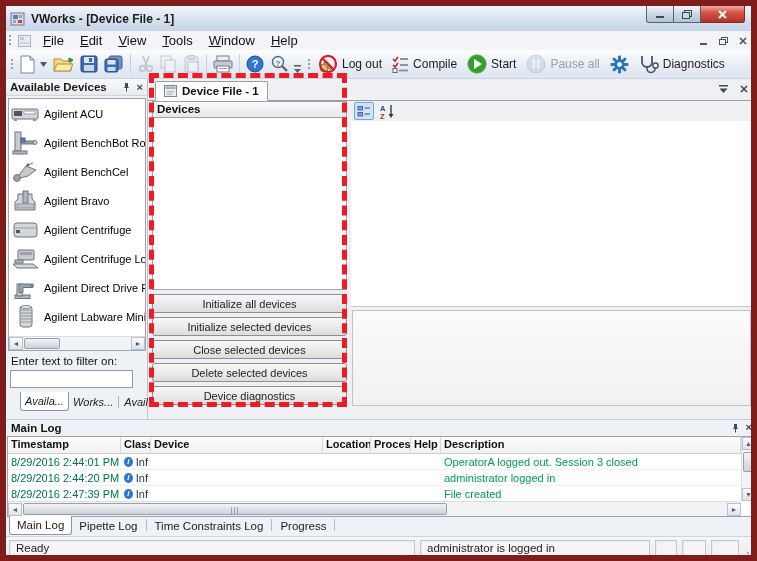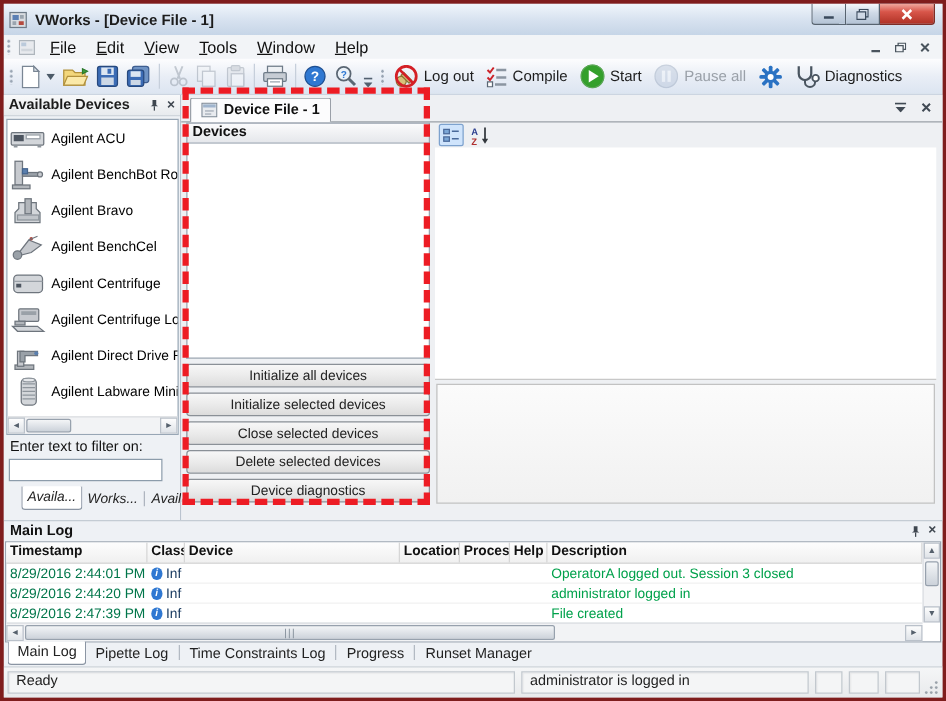--- a/index.html
+++ b/index.html
@@ -1,17 +1,17 @@
 <!DOCTYPE html>
 <html><head>
 <meta charset="utf-8">
 <style>
   html,body{margin:0;padding:0;background:#fff;font-family:"Liberation Sans",sans-serif;}
   *{box-sizing:border-box;}
-  .window{position:relative;width:757px;height:561px;border:3px solid #7f1d1d;background:#eef1f5;overflow:hidden;}
+  .window{position:relative;width:757px;height:561px;border:6px solid #7f1d1d;background:#eef1f5;overflow:hidden;}
   
   .titlebar{position:absolute;left:0;top:0;width:751px;height:25px;
     background:linear-gradient(#f0f5fb,#d6e1ef 55%,#c6d5e7);display:flex;align-items:center;padding:0 4px;}
   .title-text{font-size:12px;font-weight:700;color:#1c1c1c;margin-left:6px;}
   .win-controls{position:absolute;top:0;right:6px;display:flex;}
   .wc{height:17px;border:1px solid #57636f;border-top:none;display:flex;align-items:center;justify-content:center;
     background:linear-gradient(#f6f9fc,#cfdae7 45%,#b4c3d5);color:#36465a;font-size:10px;}
   .wc-min{width:28px;border-radius:0 0 0 3px;}
   .wc-max{width:27px;border-left:none;}
   .wc-close{width:44px;border-left:none;border-radius:0 0 3px 0;border-color:#7c2d26;
@@ -362,37 +362,37 @@
                 <rect x="10" y="11" width="13" height="3" fill="#9aa1a8" stroke="#6e757d"></rect>
                 <rect x="10" y="8" width="4" height="4" fill="#5a7fae" stroke="#44648c"></rect>
                 <circle cx="24" cy="12.5" r="2" fill="#c7cacf" stroke="#6e757d"></circle>
               </svg>
             </span>
           <span>Agilent BenchBot Robot</span>
         </div>
         <div class="device-item">
           <span class="device-icon">
               <svg width="30" height="26">
-                <path d="M7 6 h14 v5 l3 3 v8 H4 v-8 l3-3 z" fill="#d3d6da" stroke="#6e757d"></path>
-                <rect x="12" y="3" width="5" height="12" fill="#b2b6bb" stroke="#6e757d"></rect>
-                <rect x="6" y="16" width="17" height="4" fill="#c0c4c9" stroke="#8e959c"></rect>
-              </svg>
-            </span>
-          <span>Agilent Bravo</span>
-        </div>
-        <div class="device-item">
-          <span class="device-icon">
-              <svg width="30" height="26">
                 <path d="M5 20 L15 7 L25 11 L17 17 Z" fill="#c7cacf" stroke="#6e757d"></path>
                 <circle cx="6" cy="19" r="3.4" fill="#9aa1a8" stroke="#6e757d"></circle>
                 <circle cx="17" cy="6" r="1.4" fill="#b04038"></circle>
                 <path d="M15 7 L22 4" stroke="#6e757d" fill="none"></path>
               </svg>
             </span>
           <span>Agilent BenchCel</span>
+        </div>
+        <div class="device-item">
+          <span class="device-icon">
+              <svg width="30" height="26">
+                <path d="M7 6 h14 v5 l3 3 v8 H4 v-8 l3-3 z" fill="#d3d6da" stroke="#6e757d"></path>
+                <rect x="12" y="3" width="5" height="12" fill="#b2b6bb" stroke="#6e757d"></rect>
+                <rect x="6" y="16" width="17" height="4" fill="#c0c4c9" stroke="#8e959c"></rect>
+              </svg>
+            </span>
+          <span>Agilent Bravo</span>
         </div>
         <div class="device-item">
           <span class="device-icon">
               <svg width="30" height="26">
                 <rect x="3" y="6" width="23" height="14" rx="3" fill="#d3d6da" stroke="#6e757d"></rect>
                 <line x1="3" y1="11" x2="26" y2="11" stroke="#9aa1a8"></line>
                 <rect x="5" y="13" width="4" height="3" fill="#4d5560"></rect>
               </svg>
             </span>
           <span>Agilent Centrifuge</span>
@@ -591,21 +591,20 @@
   </div>
 
   <div class="bottomtabs">
     <div class="btab active">Main Log</div>
     <div class="btab">Pipette Log</div>
     <div class="btab-sep"></div>
     <div class="btab">Time Constraints Log</div>
     <div class="btab-sep"></div>
     <div class="btab">Progress</div>
     <div class="btab-sep"></div>
-    <div class="btab">Runset Manager</div>
   </div>
 
   <div class="statusbar">
     <div class="sb-pane sb-ready">Ready</div>
     <div class="sb-pane sb-user">administrator is logged in</div>
     <div class="sb-pane sb-s1"></div>
     <div class="sb-pane sb-s2"></div>
     <div class="sb-pane sb-s3"></div>
     <div class="sb-grip">
       <svg width="12" height="12">

